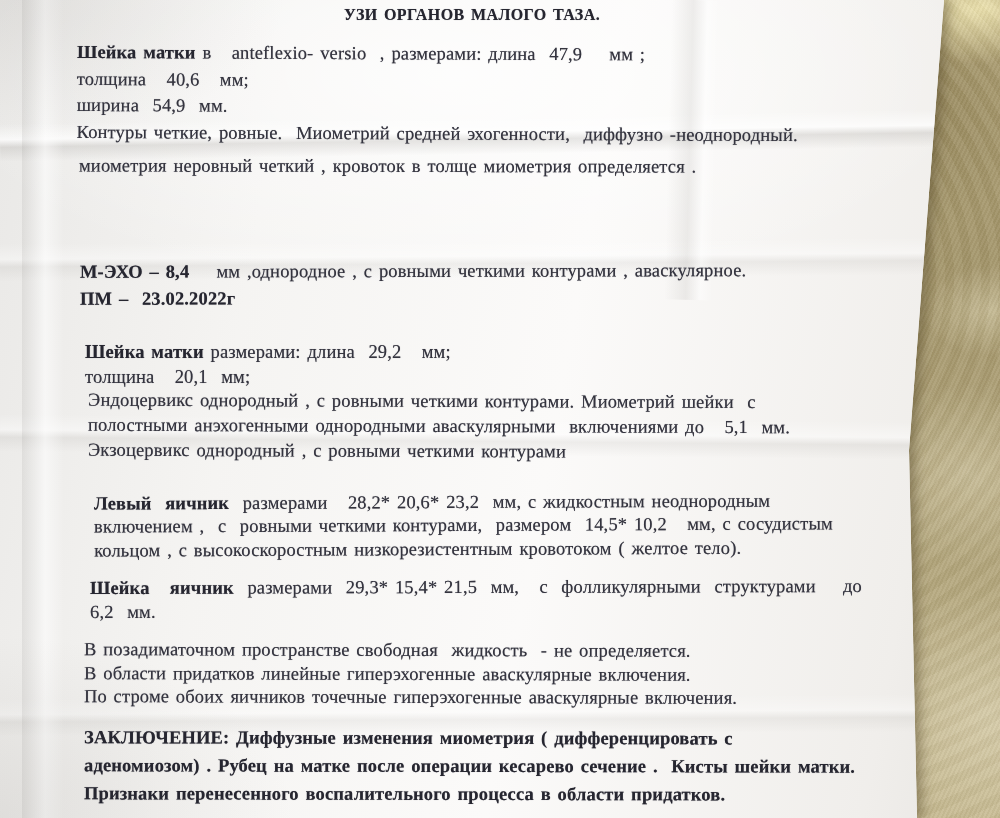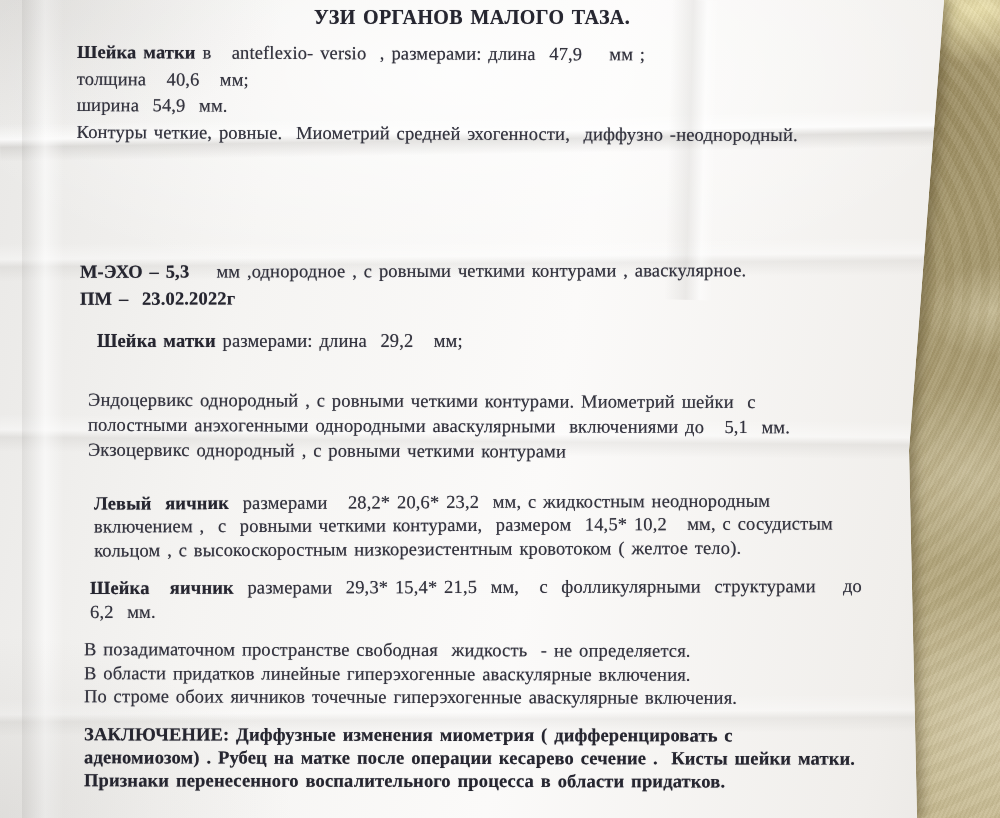--- a/index.html
+++ b/index.html
@@ -61,30 +61,30 @@
       radial-gradient(420px 260px at 0% 100%, rgba(140,136,130,0.16), transparent 70%),
       radial-gradient(380px 200px at 2% 0%, rgba(146,142,136,0.14), transparent 70%);
   }
 
   
   .doc { position:absolute; inset:0; color:#34343f; font-size:18.5px; letter-spacing:0.15px; word-spacing:2px; text-shadow:0 0 0.7px rgba(52,52,63,0.65); }
   .para { position:absolute; }
   .ln { white-space:pre; }
   b, .bold { font-weight:bold; color:#262630; }
 
-  .para-title { top:6px; left:0; width:944px; text-align:center; font-weight:bold; font-size:20px; letter-spacing:0.4px; color:#262630; }
+  .para-title { top:6px; left:0; width:944px; text-align:center; font-weight:bold; font-size:16px; letter-spacing:0.4px; color:#262630; }
   .para-uterus      { top:39px;  left:77px; line-height:26.5px; transform:rotate(0.25deg); transform-origin:left top; }
   .para-myometrium  { top:154px; left:79px; line-height:24.6px; transform:rotate(0.1deg); }
   .para-mecho       { top:258px; left:80px; line-height:27px;  transform:rotate(-0.15deg); }
-  .para-cervix      { top:329px; left:85px; line-height:25px;margin-left:12px; }
+  .para-cervix      { top:340px; left:85px; line-height:25px; }
   .para-endocervix  { top:389px; left:88px; line-height:25px;  transform:rotate(0.2deg); }
   .para-rovary      { top:491px; left:94px; line-height:23.4px; transform:rotate(-0.25deg); }
   .para-lovary      { top:576px; left:90px; line-height:23.5px; transform:rotate(-0.15deg); }
   .para-findings    { top:639px; left:84px; line-height:23.6px; transform:rotate(0.15deg); }
-  .para-conclusion  { top:724px; left:84px; line-height:23px; font-weight:bold; color:#262630; transform:rotate(0.1deg); }
+  .para-conclusion  { top:724px; left:84px; line-height:28px; font-weight:bold; color:#262630; transform:rotate(0.1deg); }
 </style>
 </head>
 <body>
 
 <div class="scene">
   <div class="cloth"></div>
   <div class="cloth-texture"></div>
 
   <div class="paper-wrap">
     <div class="paper">
@@ -101,29 +101,31 @@
         <div class="para para-title">УЗИ ОРГАНОВ МАЛОГО ТАЗА.</div>
 
         <div class="para para-uterus">
           <div class="ln"><b>Шейка матки</b><span> в   anteflexio- versio  , размерами: длина  47,9    мм ;</span></div>
           <div class="ln">толщина   40,6   мм;</div>
           <div class="ln">ширина  54,9  мм.</div>
           <div class="ln">Контуры четкие, ровные.  Миометрий средней эхогенности,  диффузно -неоднородный.</div>
         </div>
 
         <div class="para para-myometrium">
+          <div class="ln">миометрия неровный четкий , кровоток в толще миометрия определяется .</div>
         </div>
 
         <div class="para para-mecho">
-          <div class="ln"><b>М-ЭХО – 5,3</b><span>    мм ,однородное , с ровными четкими контурами , аваскулярное.</span></div>
+          <div class="ln"><b>М-ЭХО – 8,4</b><span>    мм ,однородное , с ровными четкими контурами , аваскулярное.</span></div>
           <div class="ln bold">ПМ –  23.02.2022г</div>
         </div>
 
         <div class="para para-cervix">
           <div class="ln"><b>Шейка матки</b><span> размерами: длина  29,2   мм;</span></div>
+          <div class="ln">толщина   20,1  мм;</div>
         </div>
 
         <div class="para para-endocervix">
           <div class="ln">Эндоцервикс однородный , с ровными четкими контурами. Миометрий шейки  с</div>
           <div class="ln">полостными анэхогенными однородными аваскулярными  включениями до   5,1  мм.</div>
           <div class="ln">Экзоцервикс однородный , с ровными четкими контурами</div>
         </div>
 
         <div class="para para-rovary">
           <div class="ln"><b>Левый  яичник</b><span>  размерами   28,2* 20,6* 23,2  мм, с жидкостным неоднородным</span></div>

